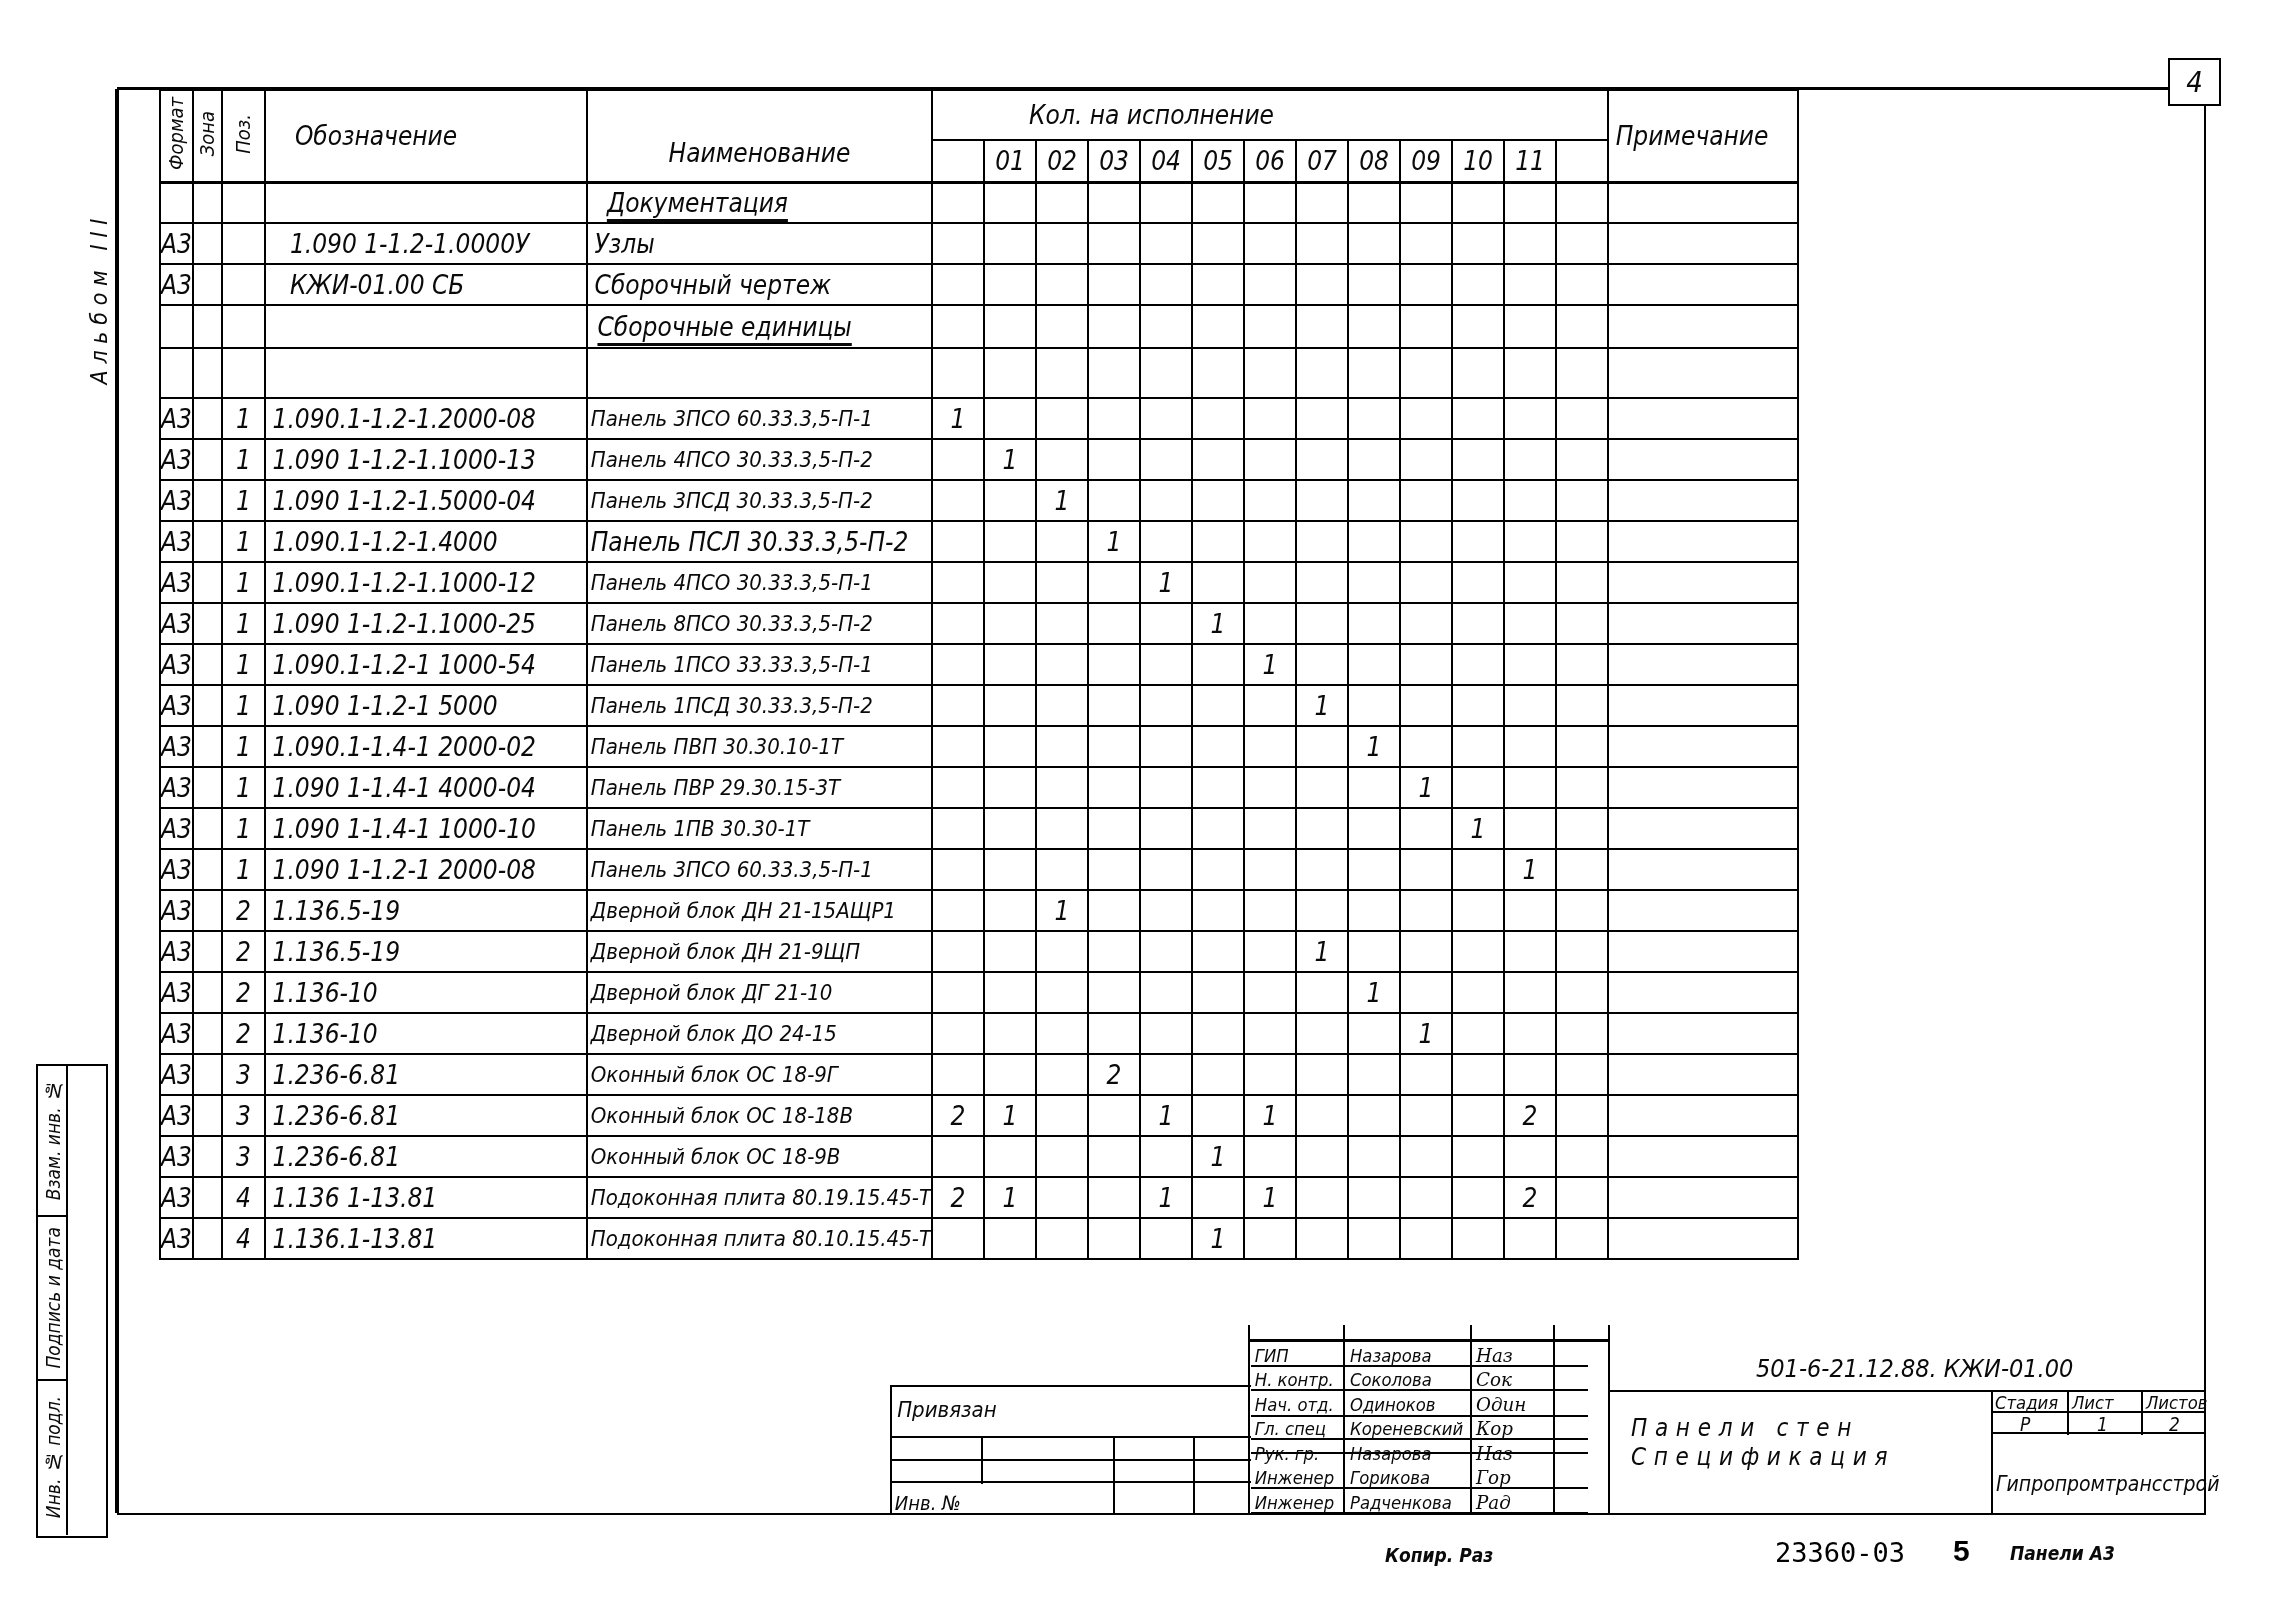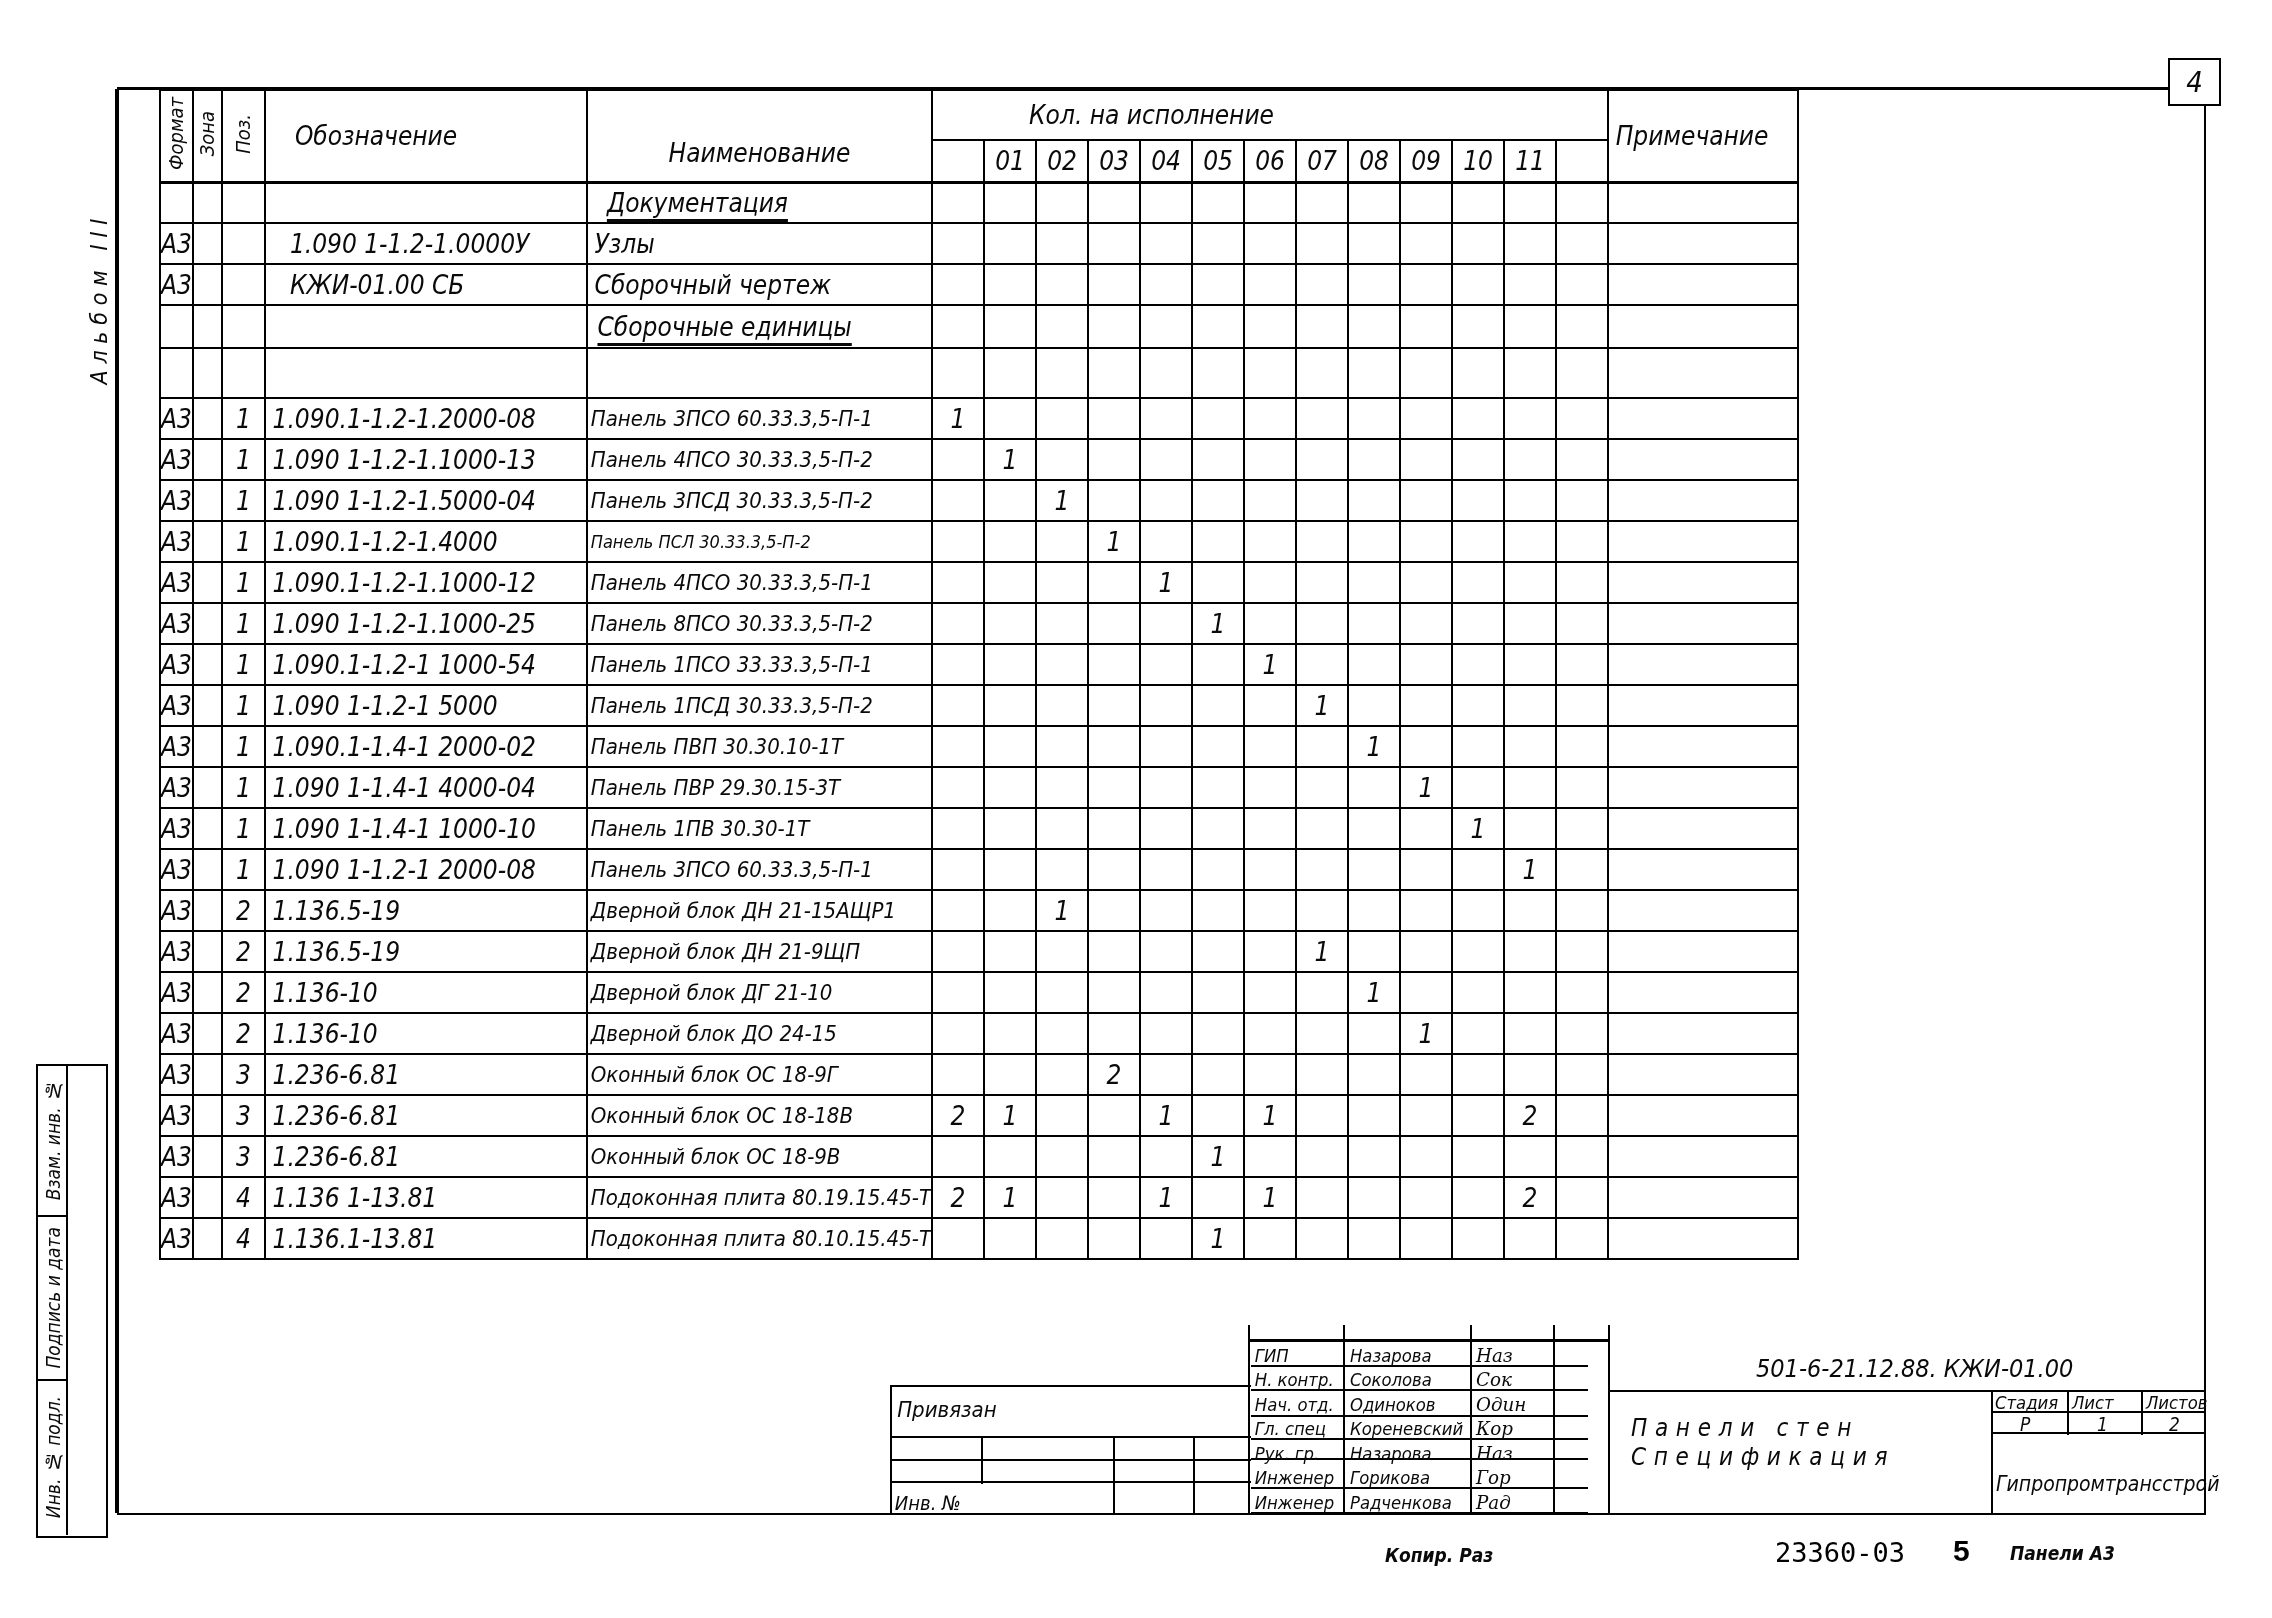--- a/index.html
+++ b/index.html
@@ -289,21 +289,21 @@
         <td class="qty"></td>
         <td class="qty"></td>
         <td class="qty"></td>
         <td class="cell-l"></td>
       </tr>
       <tr>
         <td class="cell-c">A3</td>
         <td></td>
         <td class="cell-c">1</td>
         <td class="cell-l">1.090.1-1.2-1.4000</td>
-        <td class="cell-l" style="font-size:18px; padding-left:2.9px !important;">Панель ПСЛ 30.33.3,5-П-2</td>
+        <td class="cell-l" style="font-size:26px; padding-left:2.9px !important;">Панель ПСЛ 30.33.3,5-П-2</td>
         <td class="qty"></td>
         <td class="qty"></td>
         <td class="qty"></td>
         <td class="qty">1</td>
         <td class="qty"></td>
         <td class="qty"></td>
         <td class="qty"></td>
         <td class="qty"></td>
         <td class="qty"></td>
         <td class="qty"></td>
@@ -705,21 +705,21 @@
       <div class="sig-row hand" style="top: 66px; height: 26px;">
         <span style="left: 3.8px;">Нач. отд.</span>
         <span style="left: 99px;">Одиноков</span>
         <span class="scribble" style="left: 225px;">Один</span>
       </div>
       <div class="sig-row hand" style="top: 90px; height: 24.5px;">
         <span style="left: 3.8px;">Гл. спец</span>
         <span style="left: 99px;">Кореневский</span>
         <span class="scribble" style="left: 225px;">Кор</span>
       </div>
-      <div class="sig-row hand" style="top: 115px; height: 20px;">
+      <div class="sig-row hand" style="top: 115px; height: 14px;">
         <span style="left: 3.8px;">Рук. гр.</span>
         <span style="left: 99px;">Назарова</span>
         <span class="scribble" style="left: 225px;">Наз</span>
       </div>
       <div class="sig-row hand" style="top: 139px; height: 24.5px;">
         <span style="left: 3.8px;">Инженер</span>
         <span style="left: 99px;">Горикова</span>
         <span class="scribble" style="left: 225px;">Гор</span>
       </div>
       <div class="sig-row hand" style="top: 164px; height: 24.5px;">

